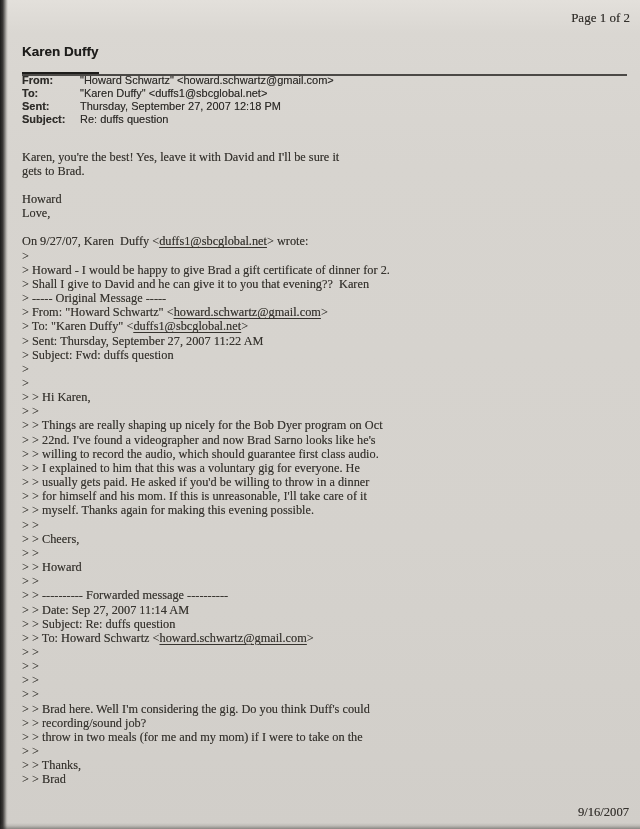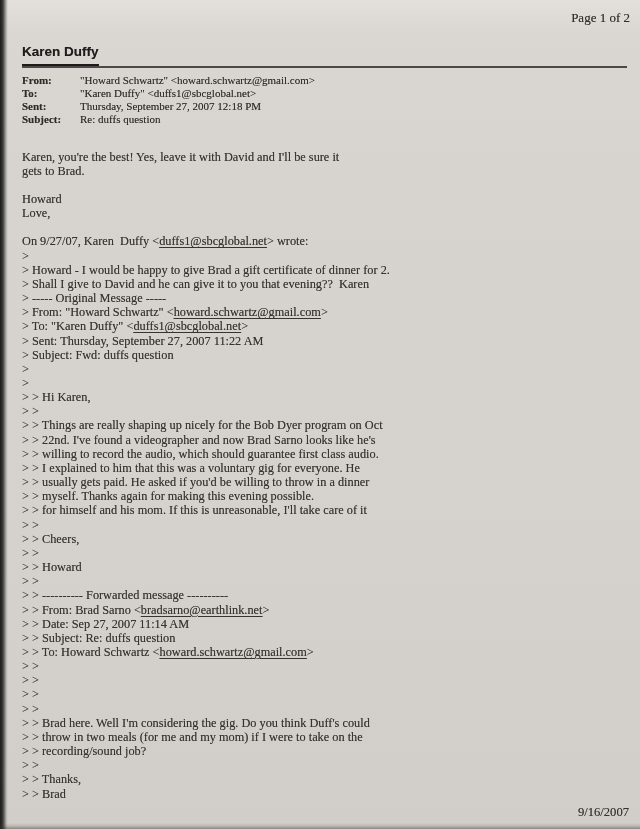--- a/index.html
+++ b/index.html
@@ -48,29 +48,29 @@
     border-bottom: 2px solid #4b4946;
     padding-bottom: 2px;
   }
   .doc-title {
     display: inline-block;
     font-family: "Liberation Sans", sans-serif;
     font-weight: bold;
     font-size: 13.5px;
     color: #1d1c1a;
     border-bottom: 2.5px solid #1d1c1a;
-    padding-bottom: 5px;
+    padding-bottom: 13px;
     margin-bottom: -2px;
     text-shadow: 0 0 0.5px rgba(29,28,26,0.5);
   }
   .email-headers {
     position: absolute;
     left: 22px;
     top: 74px;
-    font-family: Liberation Serif, serif;
+    font-family: Liberation Sans, sans-serif;
     font-size: 11px;
     line-height: 12.9px;
     color: #2e2c29;
     text-shadow: 0 0 0.5px rgba(46,44,41,0.5);
   }
   .hdr-row { display: flex; }
   .hdr-label {
     width: 58px;
     flex: 0 0 58px;
     font-weight: bold;
@@ -154,39 +154,38 @@
       <div class="body-line">&gt; Subject: Fwd: duffs question</div>
       <div class="body-line">&gt;</div>
       <div class="body-line">&gt;</div>
       <div class="body-line">&gt; &gt; Hi Karen,</div>
       <div class="body-line">&gt; &gt;</div>
       <div class="body-line">&gt; &gt; Things are really shaping up nicely for the Bob Dyer program on Oct</div>
       <div class="body-line">&gt; &gt; 22nd. I've found a videographer and now Brad Sarno looks like he's</div>
       <div class="body-line">&gt; &gt; willing to record the audio, which should guarantee first class audio.</div>
       <div class="body-line">&gt; &gt; I explained to him that this was a voluntary gig for everyone. He</div>
       <div class="body-line">&gt; &gt; usually gets paid. He asked if you'd be willing to throw in a dinner</div>
+      <div class="body-line">&gt; &gt; for himself and his mom. If this is unreasonable, I'll take care of it</div>
       <div class="body-line">&gt; &gt; myself. Thanks again for making this evening possible.</div>
-      <div class="body-line">&gt; &gt; for himself and his mom. If this is unreasonable, I'll take care of it</div>
       <div class="body-line">&gt; &gt;</div>
       <div class="body-line">&gt; &gt; Cheers,</div>
       <div class="body-line">&gt; &gt;</div>
       <div class="body-line">&gt; &gt; Howard</div>
       <div class="body-line">&gt; &gt;</div>
       <div class="body-line">&gt; &gt; ---------- Forwarded message ----------</div>
-      <div class="body-line">&gt; &gt; From: Brad Sarno &lt;<u>bradsarno@earthlink.net</u>&gt;</div>
       <div class="body-line">&gt; &gt; Date: Sep 27, 2007 11:14 AM</div>
       <div class="body-line">&gt; &gt; Subject: Re: duffs question</div>
       <div class="body-line">&gt; &gt; To: Howard Schwartz &lt;<u>howard.schwartz@gmail.com</u>&gt;</div>
       <div class="body-line">&gt; &gt;</div>
       <div class="body-line">&gt; &gt;</div>
       <div class="body-line">&gt; &gt;</div>
       <div class="body-line">&gt; &gt;</div>
       <div class="body-line">&gt; &gt; Brad here. Well I'm considering the gig. Do you think Duff's could</div>
+      <div class="body-line">&gt; &gt; recording/sound job?</div>
       <div class="body-line">&gt; &gt; throw in two meals (for me and my mom) if I were to take on the</div>
-      <div class="body-line">&gt; &gt; recording/sound job?</div>
       <div class="body-line">&gt; &gt;</div>
       <div class="body-line">&gt; &gt; Thanks,</div>
       <div class="body-line">&gt; &gt; Brad</div>
     </div>
 
   <div class="footer-date">9/16/2007</div>
 
   <div class="edge-bottom"></div>
 
 </div>

